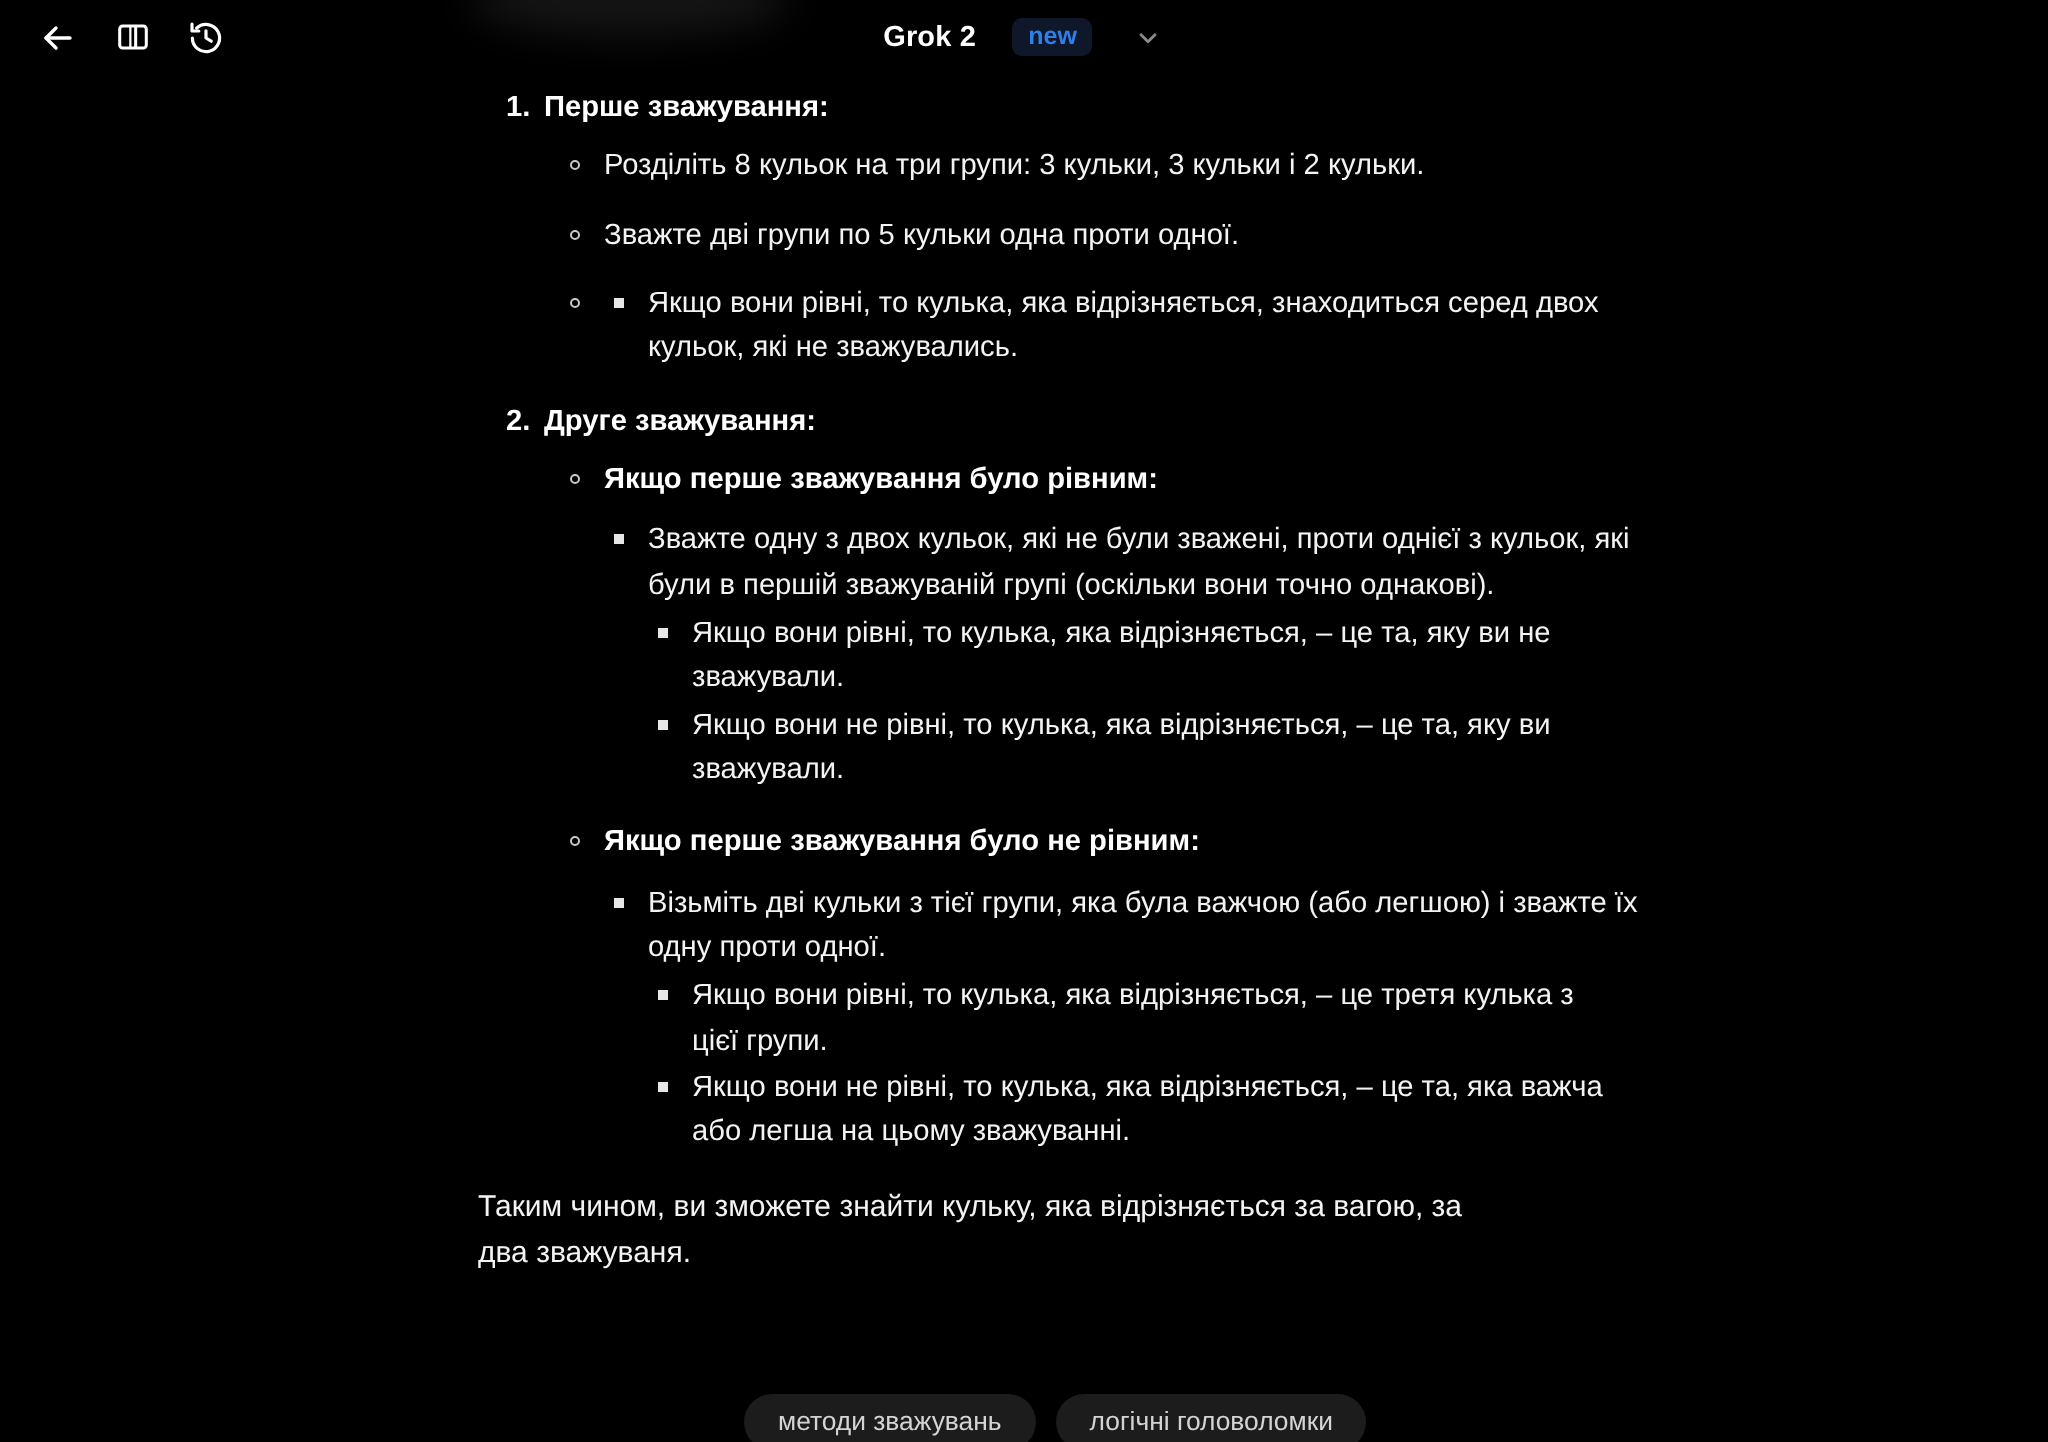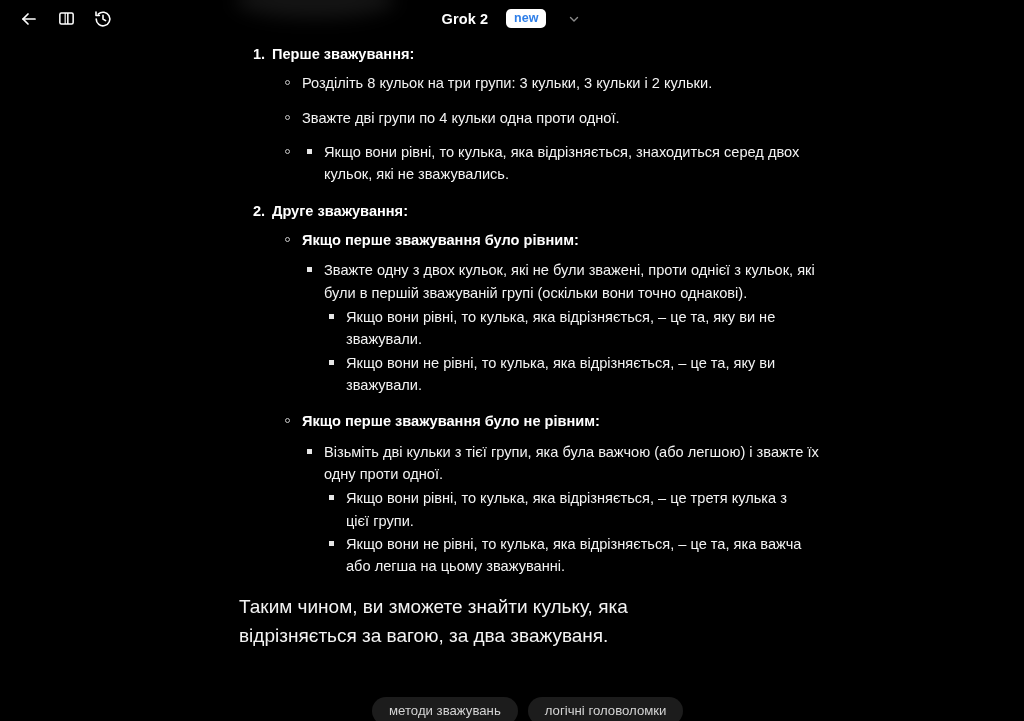--- a/index.html
+++ b/index.html
@@ -67,21 +67,21 @@
     pointer-events: none;
   }
   .tb-center > * { pointer-events: auto; }
   .model-name {
     font-size: 14.5px;
     font-weight: bold;
     color: #ffffff;
     letter-spacing: .1px;
   }
   .badge-new {
-    background: #ffffff;
+    background: #0f172a;
     color: #2f7fe8;
     font-size: 12.5px;
     font-weight: bold;
     border-radius: 5px;
     padding: 3px 8px 4px 8px;
     line-height: 1;
     cursor: pointer;
   }
   .chev {
     width: 16px;
@@ -178,21 +178,21 @@
     padding-left: 22px;
     margin-bottom: 1px;
     max-width: 498px;
   }
   .w-mid    { max-width: 525px; }
 
   .closing {
     margin: 14px 0 0 0;
     padding-left: 239px;
     max-width: 740px;
-    font-size: 19px;
+    font-size: 15px;
     line-height: 1.55;
     color: #f3f3f3;
   }
 
   
   .chips {
     position: absolute;
     left: 372px;
     top: 697px;
     display: flex;
@@ -256,21 +256,21 @@
       <span class="num">1.</span>
       <span class="l1-title">Перше зважування:</span>
 
       <ul class="lvl2">
         <li>
           <span class="mark-circle"></span>
           <span>Розділіть 8 кульок на три групи: 3 кульки, 3 кульки і 2 кульки.</span>
         </li>
         <li>
           <span class="mark-circle"></span>
-          <span>Зважте дві групи по 4 кульки одна проти одної.</span>
+          <span>Зважте дві групи по 5 кульки одна проти одної.</span>
         </li>
         <li>
           <span class="mark-circle"></span>
 
           <ul class="lvl3">
             <li class="w-mid">
               <span class="mark-square"></span>
               <span>Якщо вони рівні, то кулька, яка відрізняється, знаходиться серед двох кульок, які не зважувались.</span>
             </li>
           </ul>

